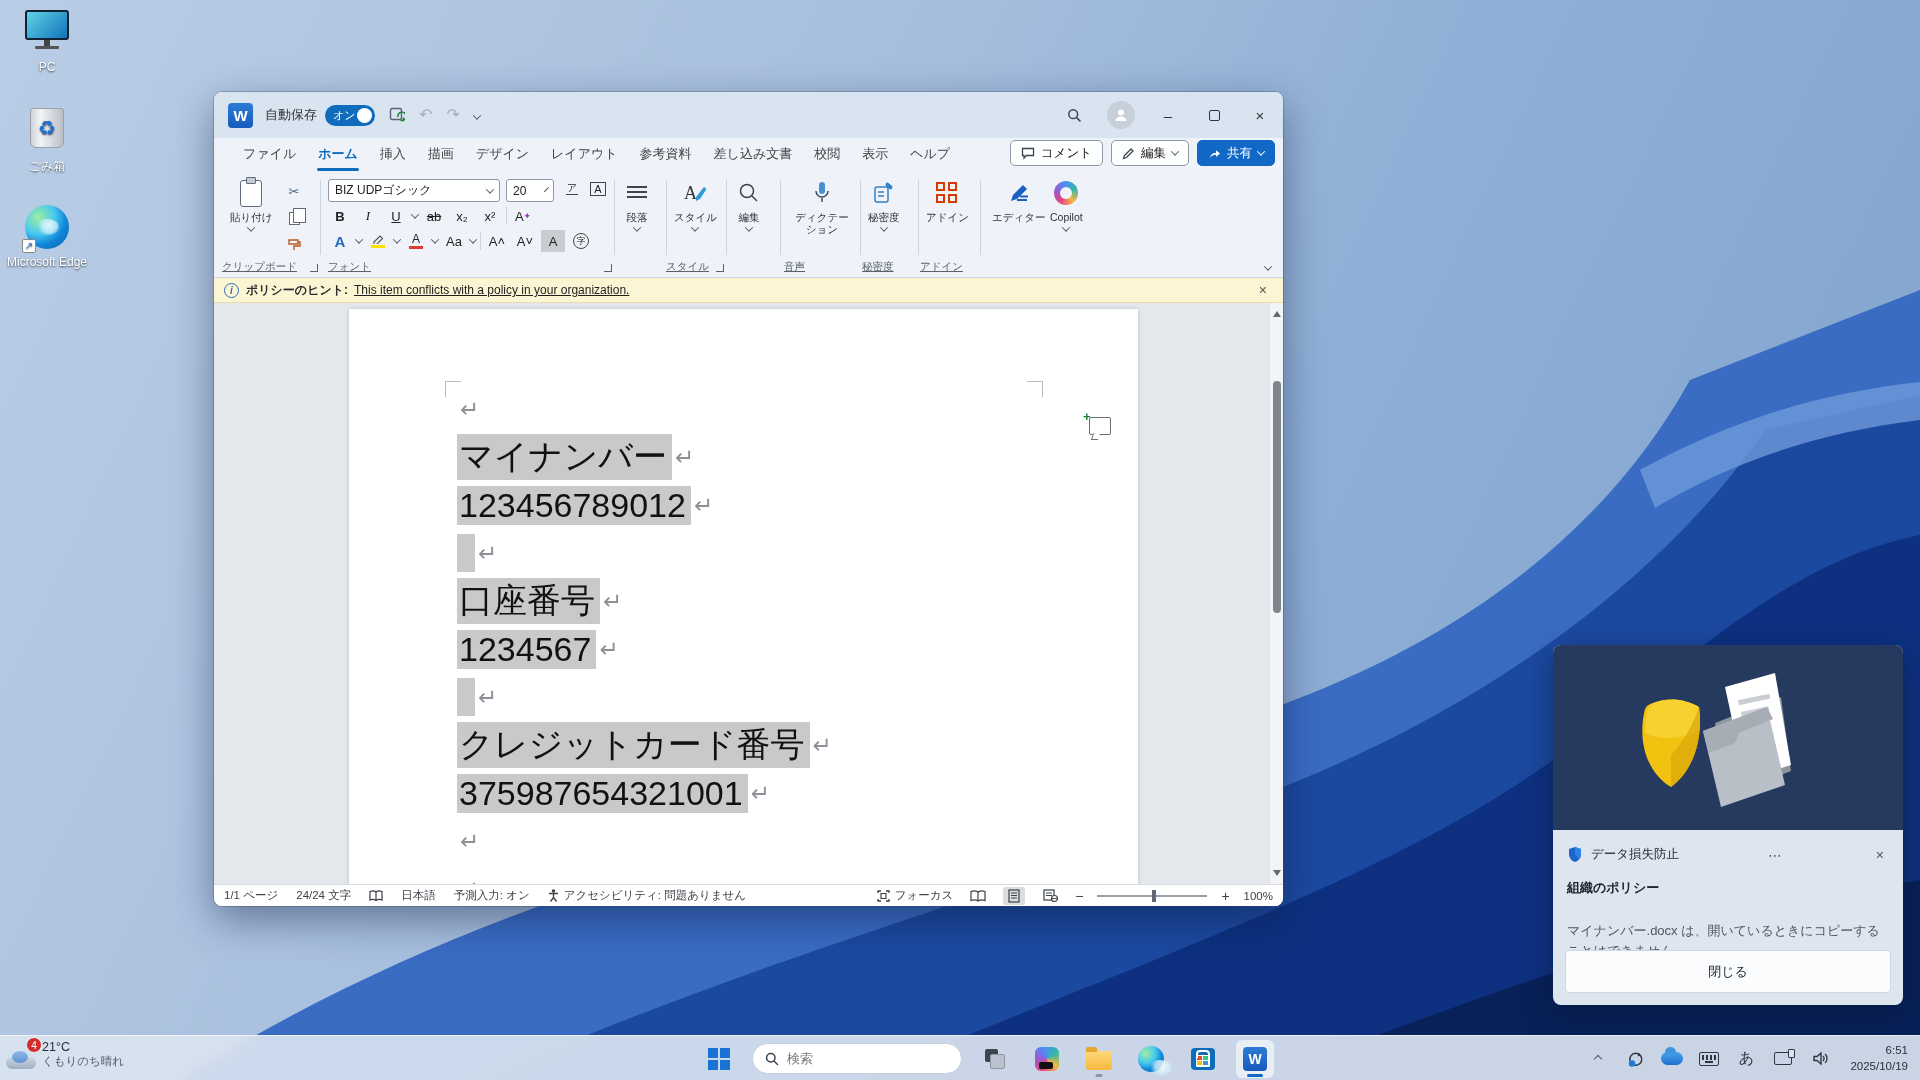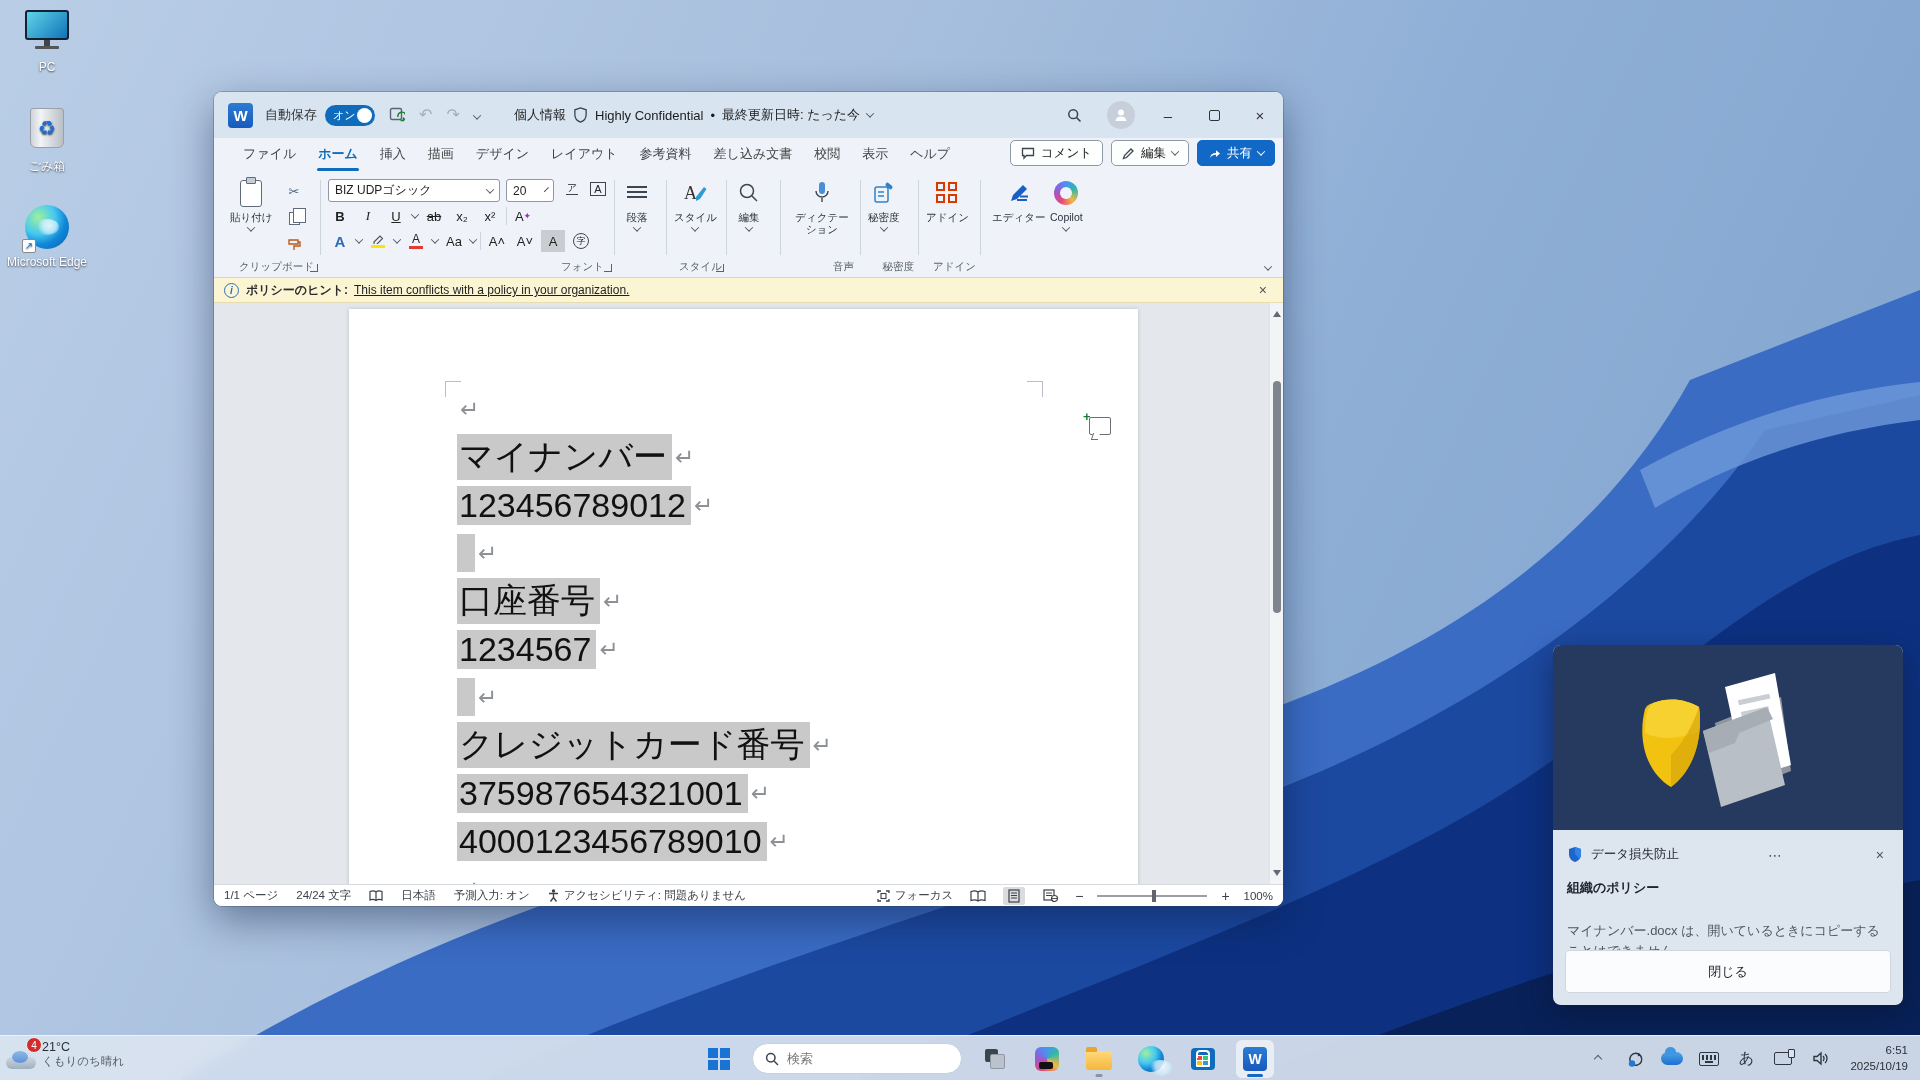--- a/index.html
+++ b/index.html
@@ -52,21 +52,21 @@
   .tab.active { color:#0f6cbd; font-weight:bold; position:relative; }
   .tab.active::after { content:""; position:absolute; left:10px; right:10px; bottom:-2px; height:3px; border-radius:2px; background:#0f6cbd; }
   #tabs-right { position:absolute; right:8px; top:48px; display:flex; gap:8px; align-items:center; }
   .pill-btn { border:1px solid #8d99a7; border-radius:5px; background:#fdfefe; height:26px; padding:0 10px; display:flex; align-items:center; gap:6px; font-size:12.5px; color:#222; cursor:pointer; }
   .pill-btn.primary { background:#1168c7; border-color:#1168c7; color:#fff; }
   .pill-btn.primary .chv { border-color:#fff; }
 
   
   #ribbon { position:absolute; left:0; top:80px; right:0; height:106px; background:#eff3f9; border-bottom:1px solid #cdd6e1; }
   .grp-sep { position:absolute; top:8px; bottom:22px; width:1px; background:#ccd4de; }
-  .grp-label { position:absolute; bottom:3px; font-size:10.5px; color:#5a626c; text-align:right; }
+  .grp-label { position:absolute; bottom:3px; font-size:10.5px; color:#5a626c; text-align:left;text-decoration:underline; }
   .launcher { position:absolute; bottom:5px; width:8px; height:8px; border-right:1.3px solid #5a626c; border-bottom:1.3px solid #5a626c; cursor:pointer; }
   .bigbtn { position:absolute; top:6px; display:flex; flex-direction:column; align-items:center; gap:3px; font-size:10.5px; color:#2c3440; cursor:pointer; text-align:center; line-height:1.15; }
   .bigbtn .bi { width:30px; height:30px; display:flex; align-items:center; justify-content:center; }
   .rbtn { width:24px; height:22px; display:inline-flex; align-items:center; justify-content:center; font-size:13px; color:#222; cursor:pointer; }
   .combo { background:#fff; border:1px solid #8d99a7; border-radius:3px; height:23px; display:flex; align-items:center; font-size:12px; color:#222; padding:0 6px; justify-content:space-between; cursor:pointer;gap:20px; }
   .clip-icon { width:22px; height:27px; border:1.6px solid #5f6b7a; border-radius:3px; background:#fff; position:relative; }
   .clip-icon::before { content:""; position:absolute; left:5px; top:-4px; width:8px; height:5px; background:#c4ccd6; border:1px solid #5f6b7a; border-radius:1px; }
   .copy-icon { width:11px; height:13px; border:1.4px solid #5f6b7a; background:#fff; position:relative; }
   .copy-icon::after { content:""; position:absolute; left:3px; top:-5px; width:11px; height:13px; border:1.4px solid #5f6b7a; background:#fff; }
   .ulbar { display:inline-block; width:14px; height:3px; margin-top:1px; }
@@ -216,30 +216,20 @@
       <svg width="16" height="16" viewBox="0 0 16 16">
           <rect x="1.5" y="1.5" width="11" height="11" rx="1.5" fill="none" stroke="#5b6470" stroke-width="1.4"></rect>
           <path d="M9 10 a4 4 0 1 1 5 3" fill="none" stroke="#1e7d34" stroke-width="1.5"></path>
           <path d="M14.5 10.5 l0 3 l-3 0" fill="none" stroke="#1e7d34" stroke-width="1.5"></path>
         </svg>
     </span>
     <span class="tb-ic dis">↶</span>
     <span class="tb-ic dis">↷</span>
     <span class="tb-ic"><span class="chv"></span></span>
 
-    <div id="title-center">
-      <span>個人情報</span>
-      <svg width="15" height="16" viewBox="0 0 16 17">
-          <path d="M8 1 L14 3 V8.2 C14 12.3 11.2 14.9 8 16 C4.8 14.9 2 12.3 2 8.2 V3 Z" fill="none" stroke="#3b4450" stroke-width="1.4"></path>
-        </svg>
-      <span>Highly Confidential</span>
-      <span>•</span>
-      <span>最終更新日時: たった今</span>
-      <span class="chv"></span>
-    </div>
 
     <div id="title-right">
       <span class="cap-btn">
         <svg width="15" height="15" viewBox="0 0 15 15">
             <circle cx="6.2" cy="6.2" r="4.4" fill="none" stroke="#3b4450" stroke-width="1.5"></circle>
             <line x1="9.6" y1="9.6" x2="13.5" y2="13.5" stroke="#3b4450" stroke-width="1.5"></line>
           </svg>
       </span>
       <span class="avatar">
         <svg width="16" height="16" viewBox="0 0 16 16">
@@ -513,21 +503,20 @@
           </div>
         <div class="dline">
             <span class="hl">クレジットカード番号</span>
             <span class="ret">↵</span>
           </div>
         <div class="dline">
             <span class="hl">375987654321001</span>
             <span class="ret">↵</span>
           </div>
         <div class="dline">
-            <span class="hl">4000123456789010</span>
             <span class="ret">↵</span>
           </div>
         <div class="dline">
             <span class="ret">↵</span>
           </div>
       </div>
       <span id="margin-comment"></span>
     </div>
     <div id="v-scroll">
       <span class="scr-arrow scr-up"></span>

